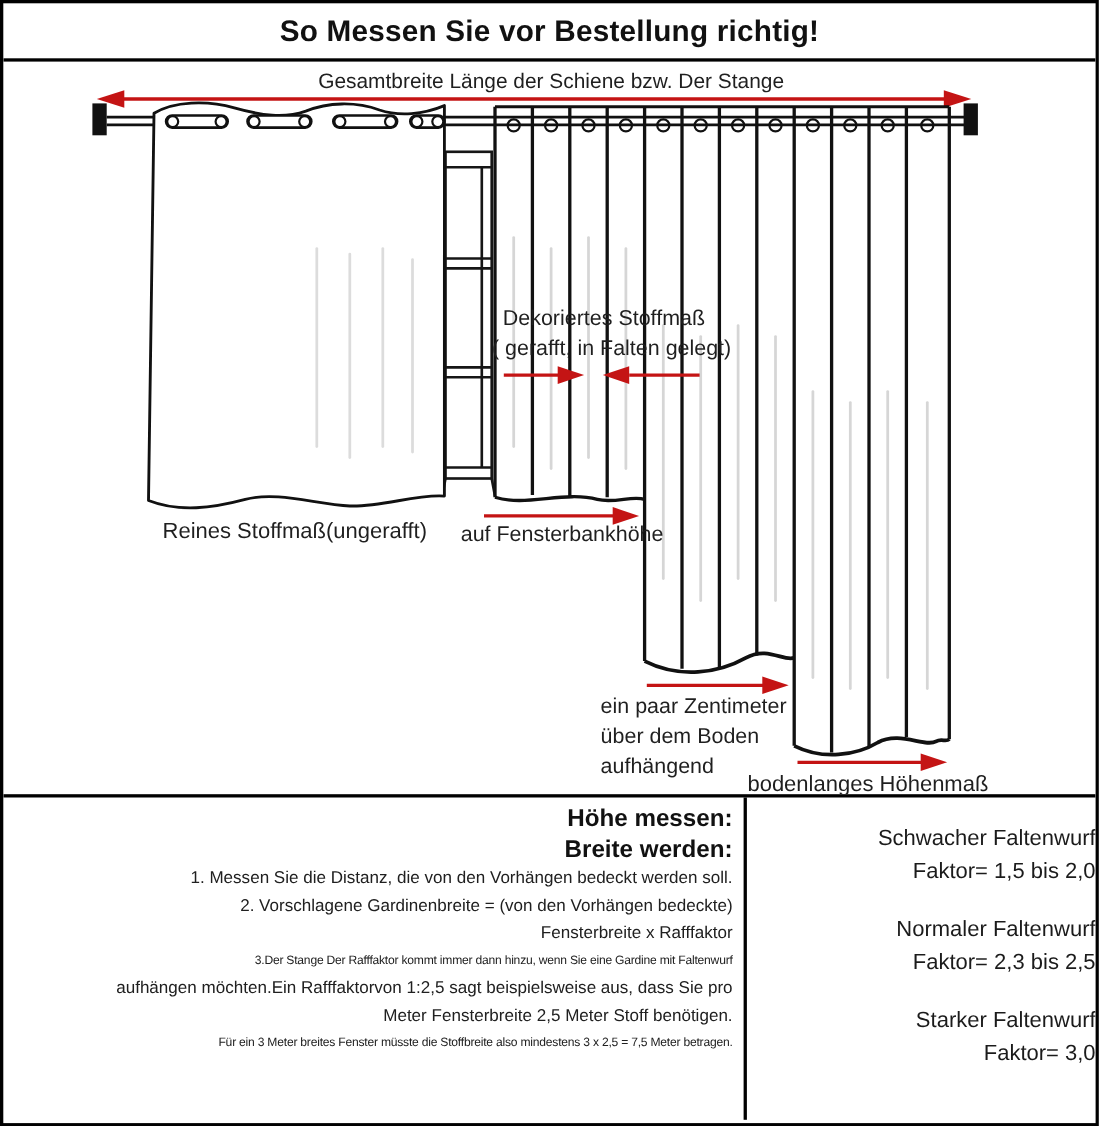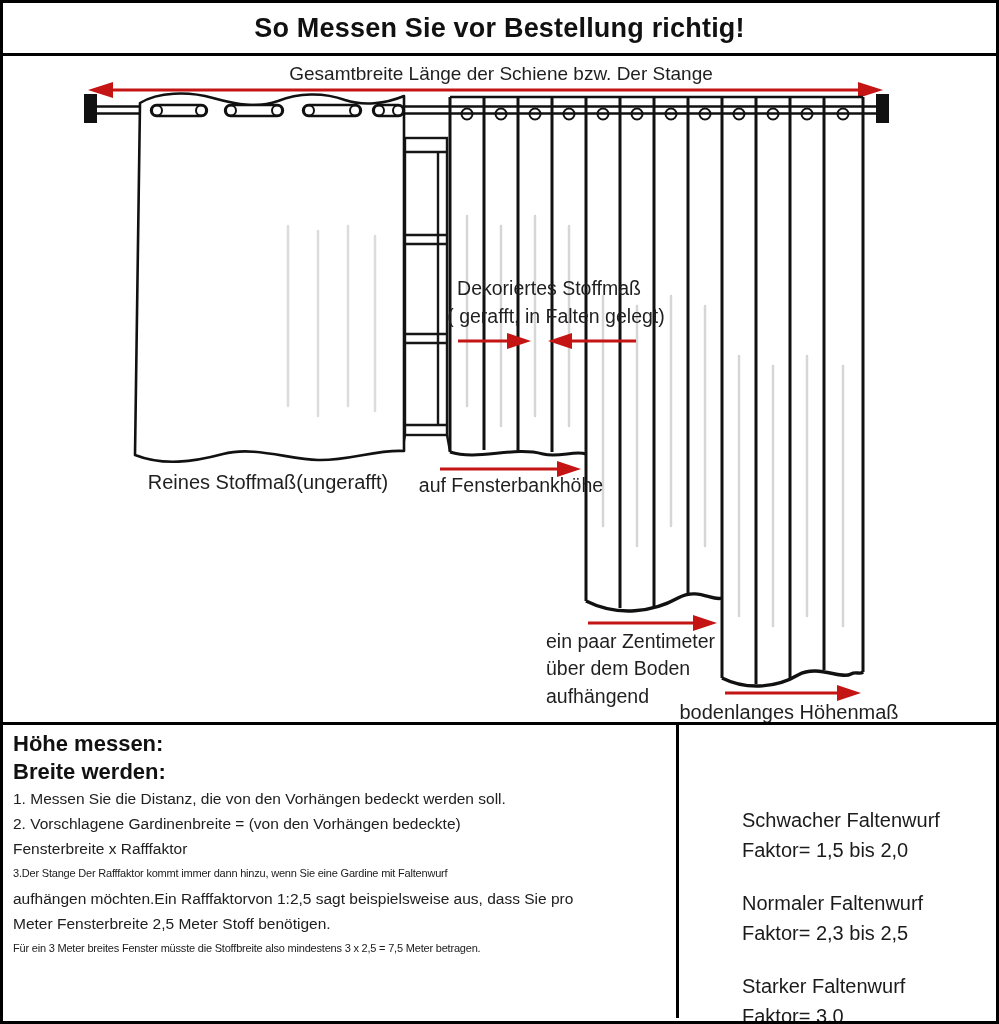--- a/index.html
+++ b/index.html
@@ -5,20 +5,21 @@
   html,body{margin:0;padding:0;background:#fff;}
   .page{
     position:relative;
     width:999px;height:1024px;
     border:3px solid #000;
     box-sizing:border-box;
     background:#fff;
     font-family:"Liberation Sans", sans-serif;
     color:#1a1a1a;
     overflow:hidden;
+    text-align:right;
   }
   .title-bar{
     height:50px;
     border-bottom:3px solid #000;
     display:flex;align-items:center;justify-content:center;
   }
   .title-bar .title{
     font-size:27px;font-weight:700;letter-spacing:0.2px;color:#111;
   }
   .diagram{position:relative;width:876px;height:666px;}
@@ -40,23 +41,22 @@
   }
   .inst-heading{
     font-size:22px;font-weight:700;line-height:27px;margin:1px 0 1px 0;color:#111;
   }
   .inst-line{
     font-size:15.5px;line-height:25px;white-space:nowrap;color:#202020;
   }
   .inst-line.tight{font-size:11px;letter-spacing:-0.2px;}
   .factors{
     flex:1;
-    padding:32px 0 0 51px;
-    box-sizing:border-box;
-    margin-top:48px;
+    padding:22px 0 0 51px;
+    box-sizing:border-box;
   }
   .factor{margin-bottom:23px;}
   .factor-name,.factor-value{font-size:20px;line-height:30px;color:#1b1b1b;}
 </style>
 </head>
 <body>
 
 <div class="page">
 
   <div class="title-bar">

